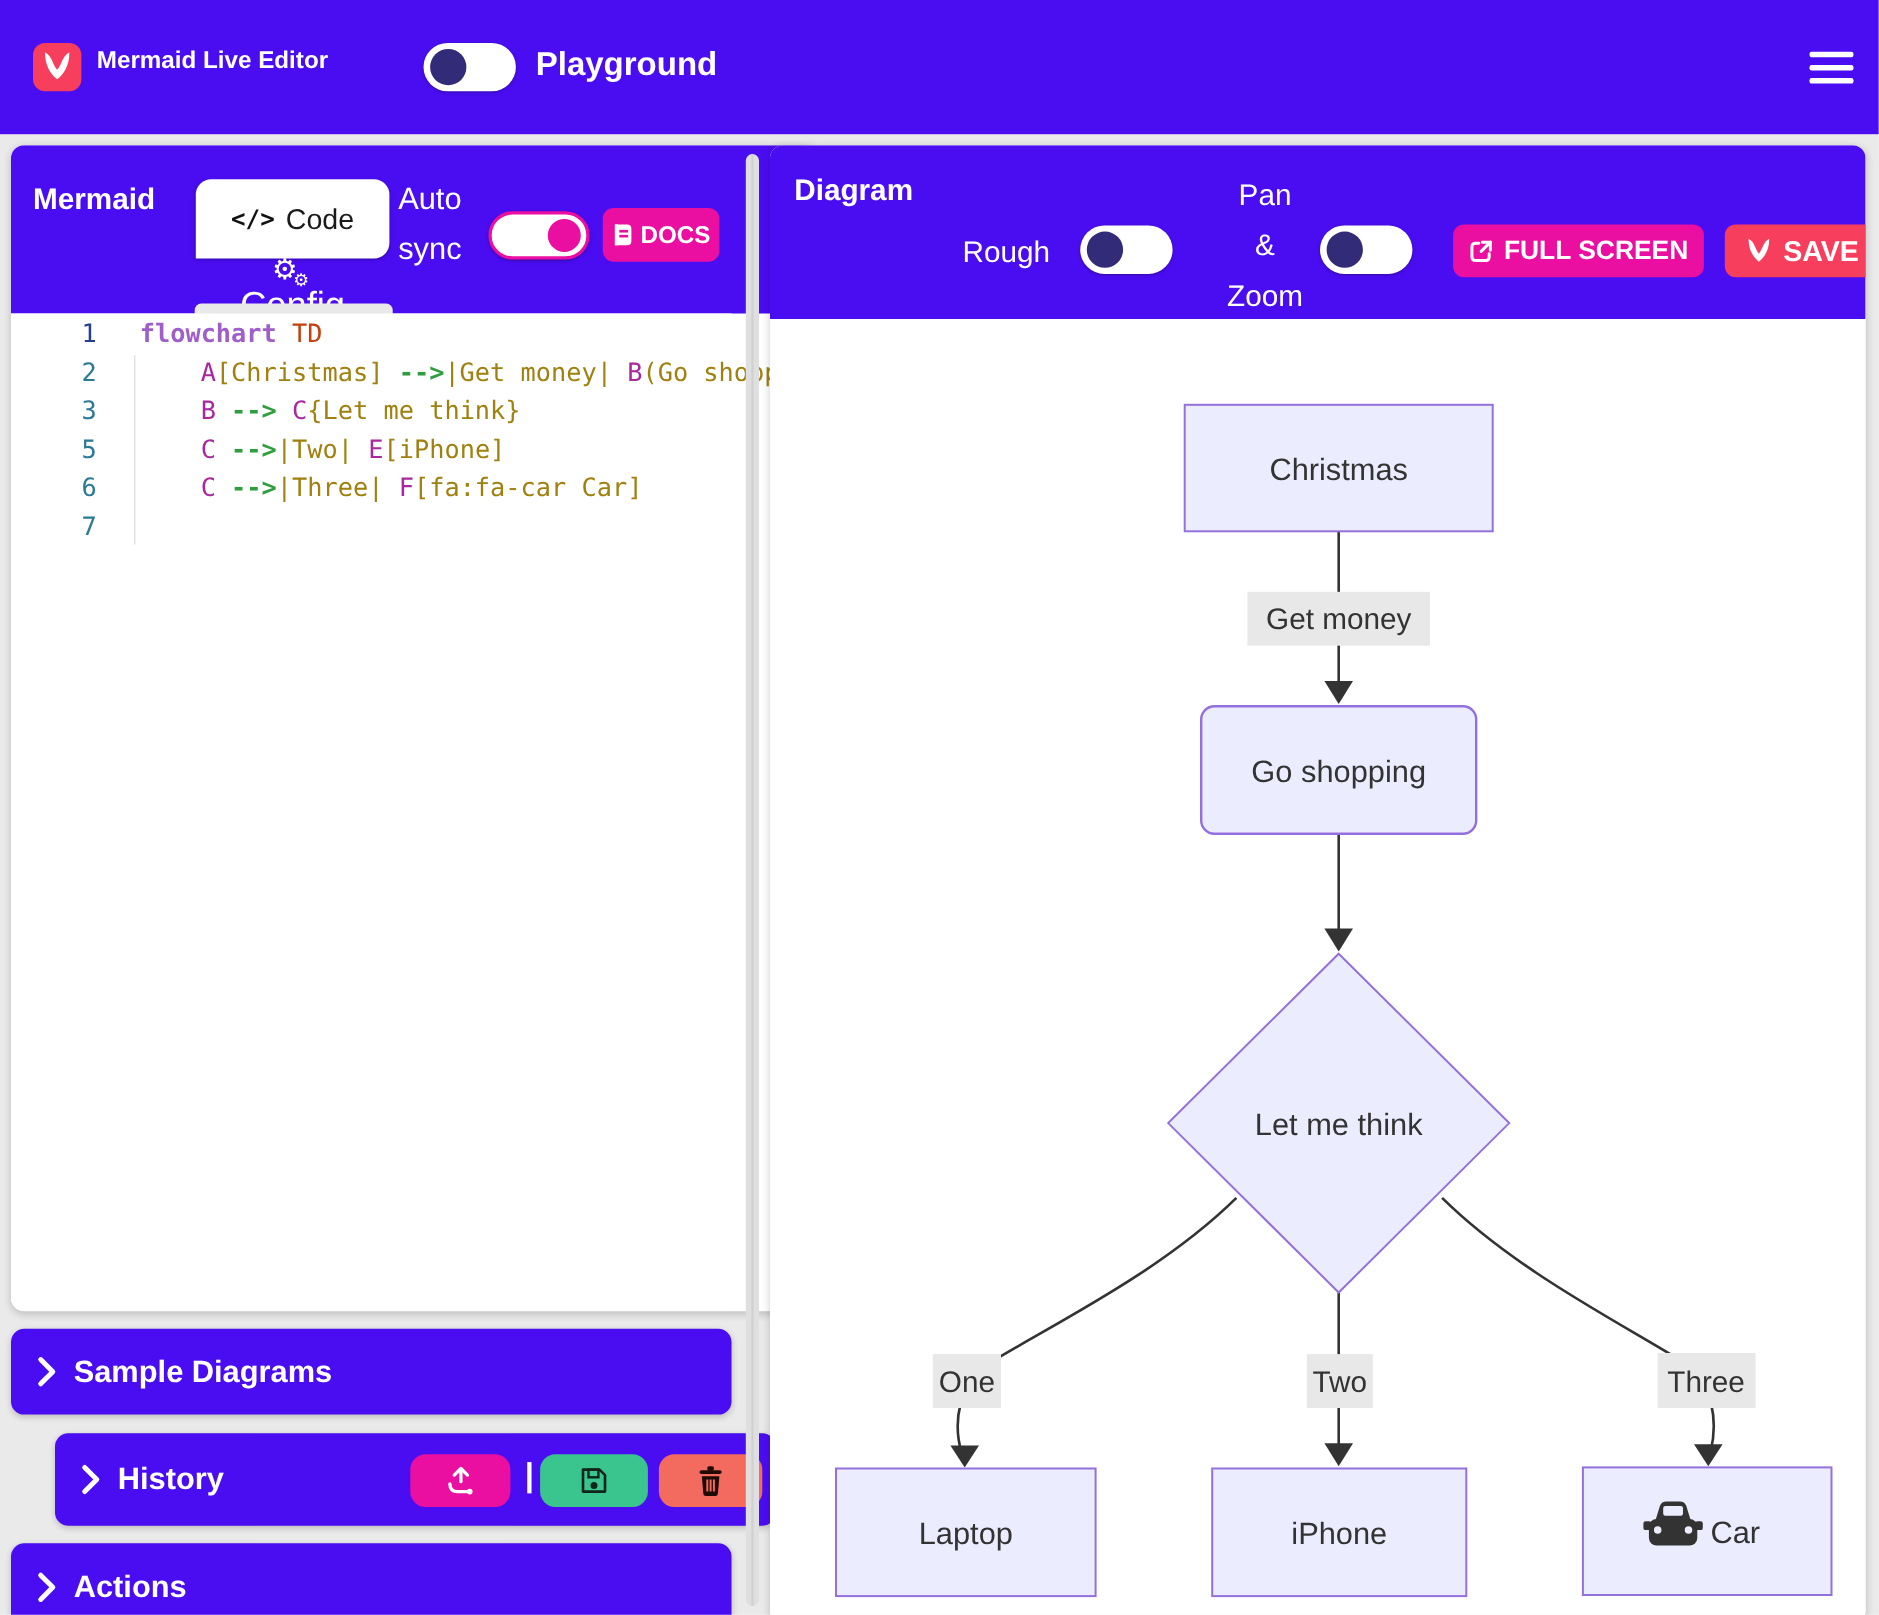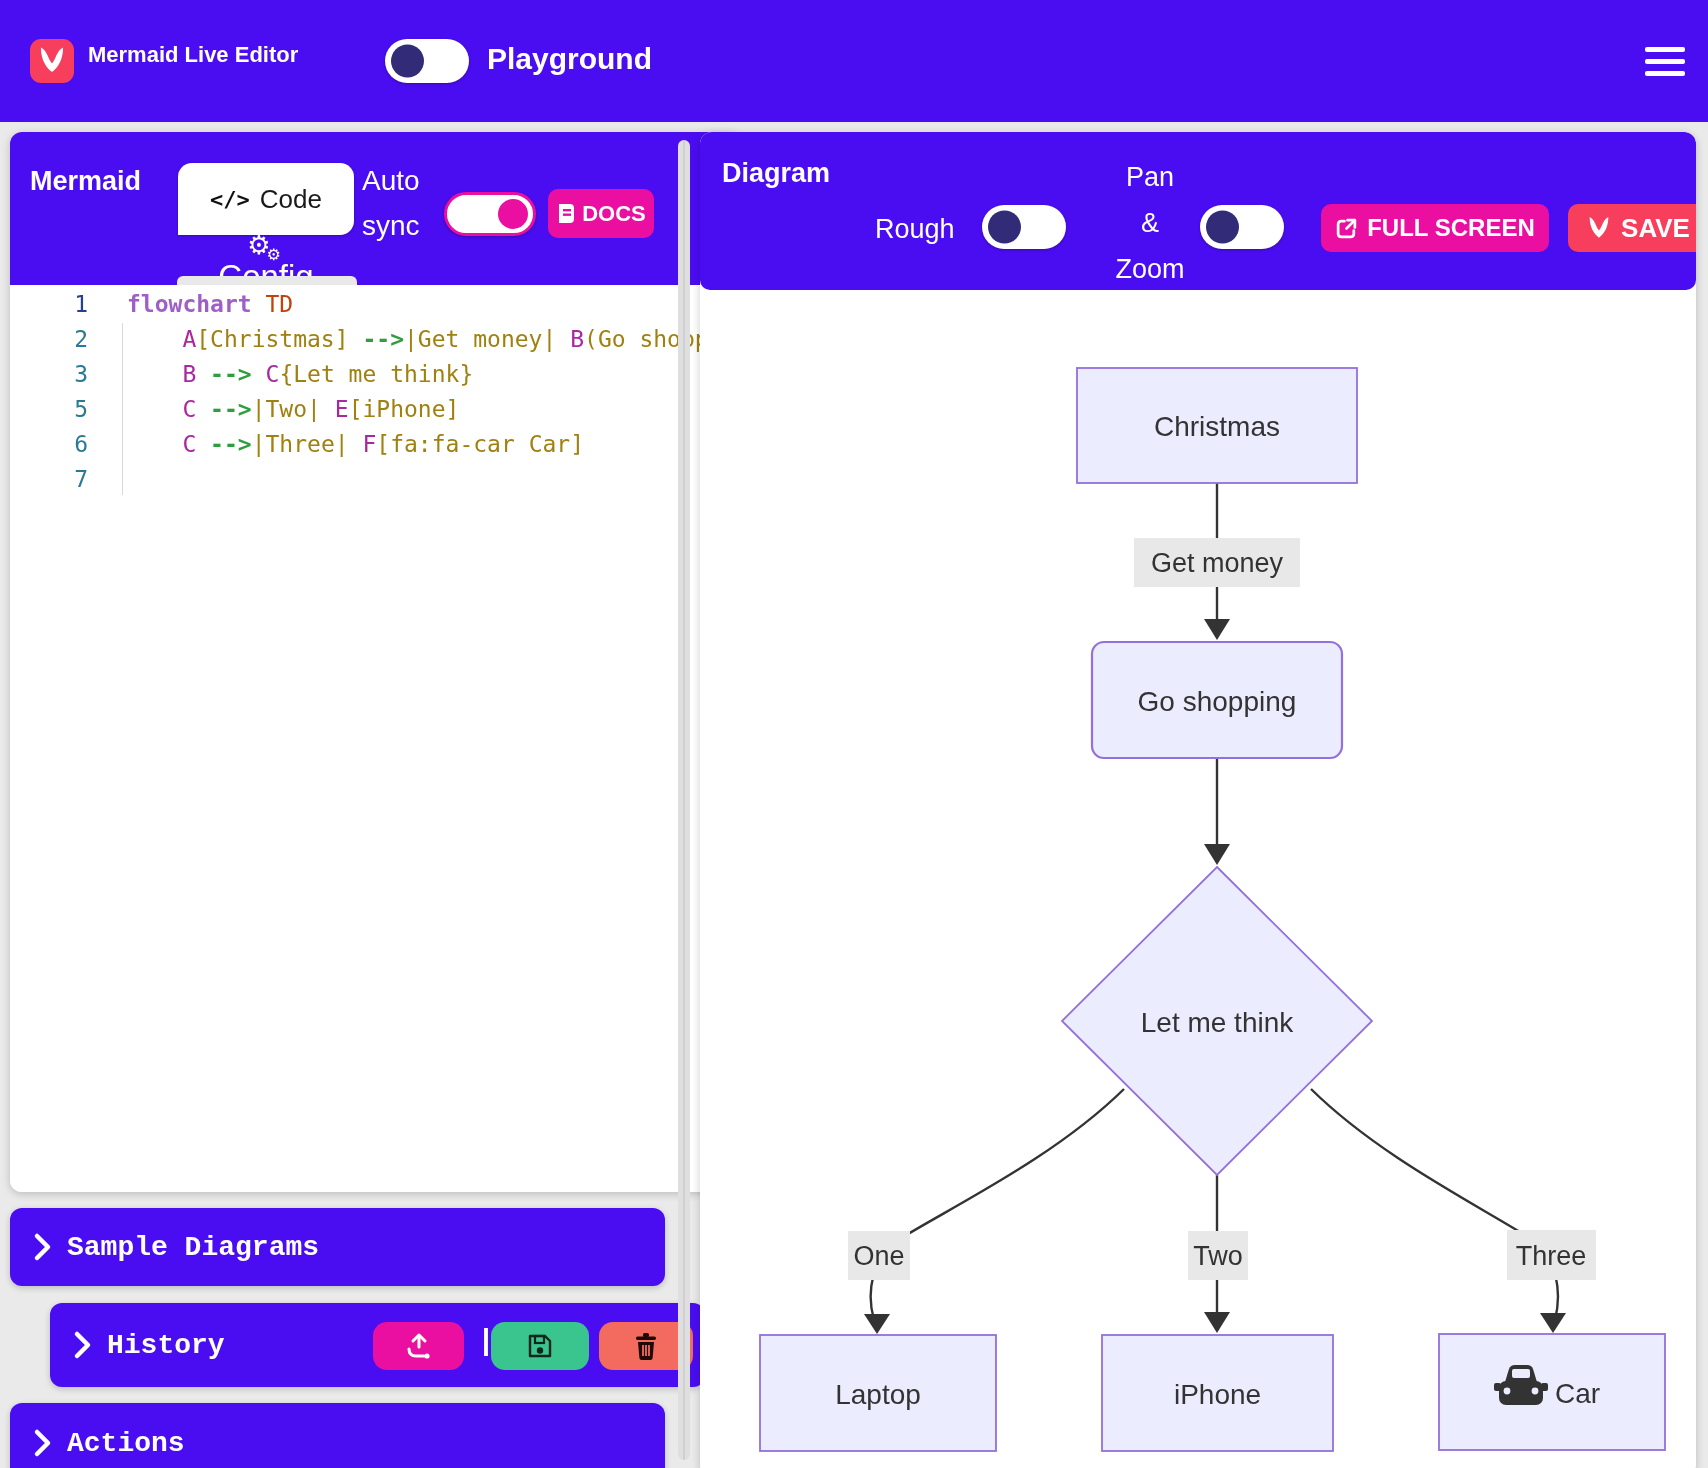--- a/index.html
+++ b/index.html
@@ -72,41 +72,41 @@
   .tk-kw{color:#A05FC8;font-weight:bold;}
   .tk-ty{color:#c2410c;}
   .tk-id{color:#A9279F;}
   .tk-st{color:#A0800F;}
   .tk-ar{color:#2E9E3E;font-weight:bold;}
   .tk-pl{color:#383A42;}
 
   
   .bar{
     position:absolute;left:10px;width:655px;border-radius:12px;background:#4A0DF1;
-    box-shadow:0 2px 6px rgba(0,0,0,.20);cursor:pointer;font-family:Liberation Mono, monospace;
+    box-shadow:0 2px 6px rgba(0,0,0,.20);cursor:pointer;
   }
   .bar .chev{position:absolute;left:22px;top:50%;transform:translateY(-50%);}
   .bar .bar-label{position:absolute;left:57px;top:50%;transform:translateY(-50%);font-size:28px;font-weight:bold;color:#fff;}
   .bar-sample{top:1208px;height:78px;}
   .bar-history{top:1303px;height:84px;margin-left:40px;}
   .bar-actions{top:1403px;height:80px;}
 
   .hist-btn{position:absolute;top:19px;height:48px;border-radius:14px;display:flex;align-items:center;justify-content:center;cursor:pointer;}
   .hist-upload{left:323px;width:91px;background:#EA0FA0;}
   .hist-divider{position:absolute;left:427px;top:22px;color:#fff;font-size:30px;font-weight:bold;}
   .hist-save{left:441px;width:98px;background:#3AC48E;}
   .hist-delete{left:549px;width:94px;background:#F26B5E;}
 
   
   .splitter{position:absolute;left:678px;top:140px;width:12px;height:1320px;border-radius:6px;background:#DFDFDF;cursor:col-resize;}
   .splitter::after{content:"";position:absolute;left:5px;top:0;width:2px;height:100%;background:#D0D0D0;}
 
   
   .diagram-card{left:700px;top:132px;width:996px;height:1344px;}
-  .diagram-header{position:absolute;left:0;top:0;width:100%;height:158px;background:#4A0DF1;border-radius:10px;}
+  .diagram-header{position:absolute;left:0;top:0;width:100%;height:158px;background:#4A0DF1;}
   .diagram-title{position:absolute;left:22px;top:26px;}
   .rough-label{position:absolute;left:175px;top:82px;font-size:27px;color:#fff;}
   .panzoom-label{position:absolute;left:405px;top:0;width:90px;text-align:center;color:#fff;font-size:27px;}
   .panzoom-label div{height:46px;line-height:46px;}
   .pz-1{margin-top:22px;}
   .pill-btn{position:absolute;top:72px;height:48px;border-radius:10px;display:flex;align-items:center;justify-content:center;gap:9px;cursor:pointer;}
   .fullscreen-btn{left:621px;width:228px;background:#EA0FA0;}
   .save-btn{left:868px;width:140px;background:#F73E5C;}
   .pill-btn span{color:#fff;font-weight:bold;}
   .fullscreen-btn span{font-size:24px;}

